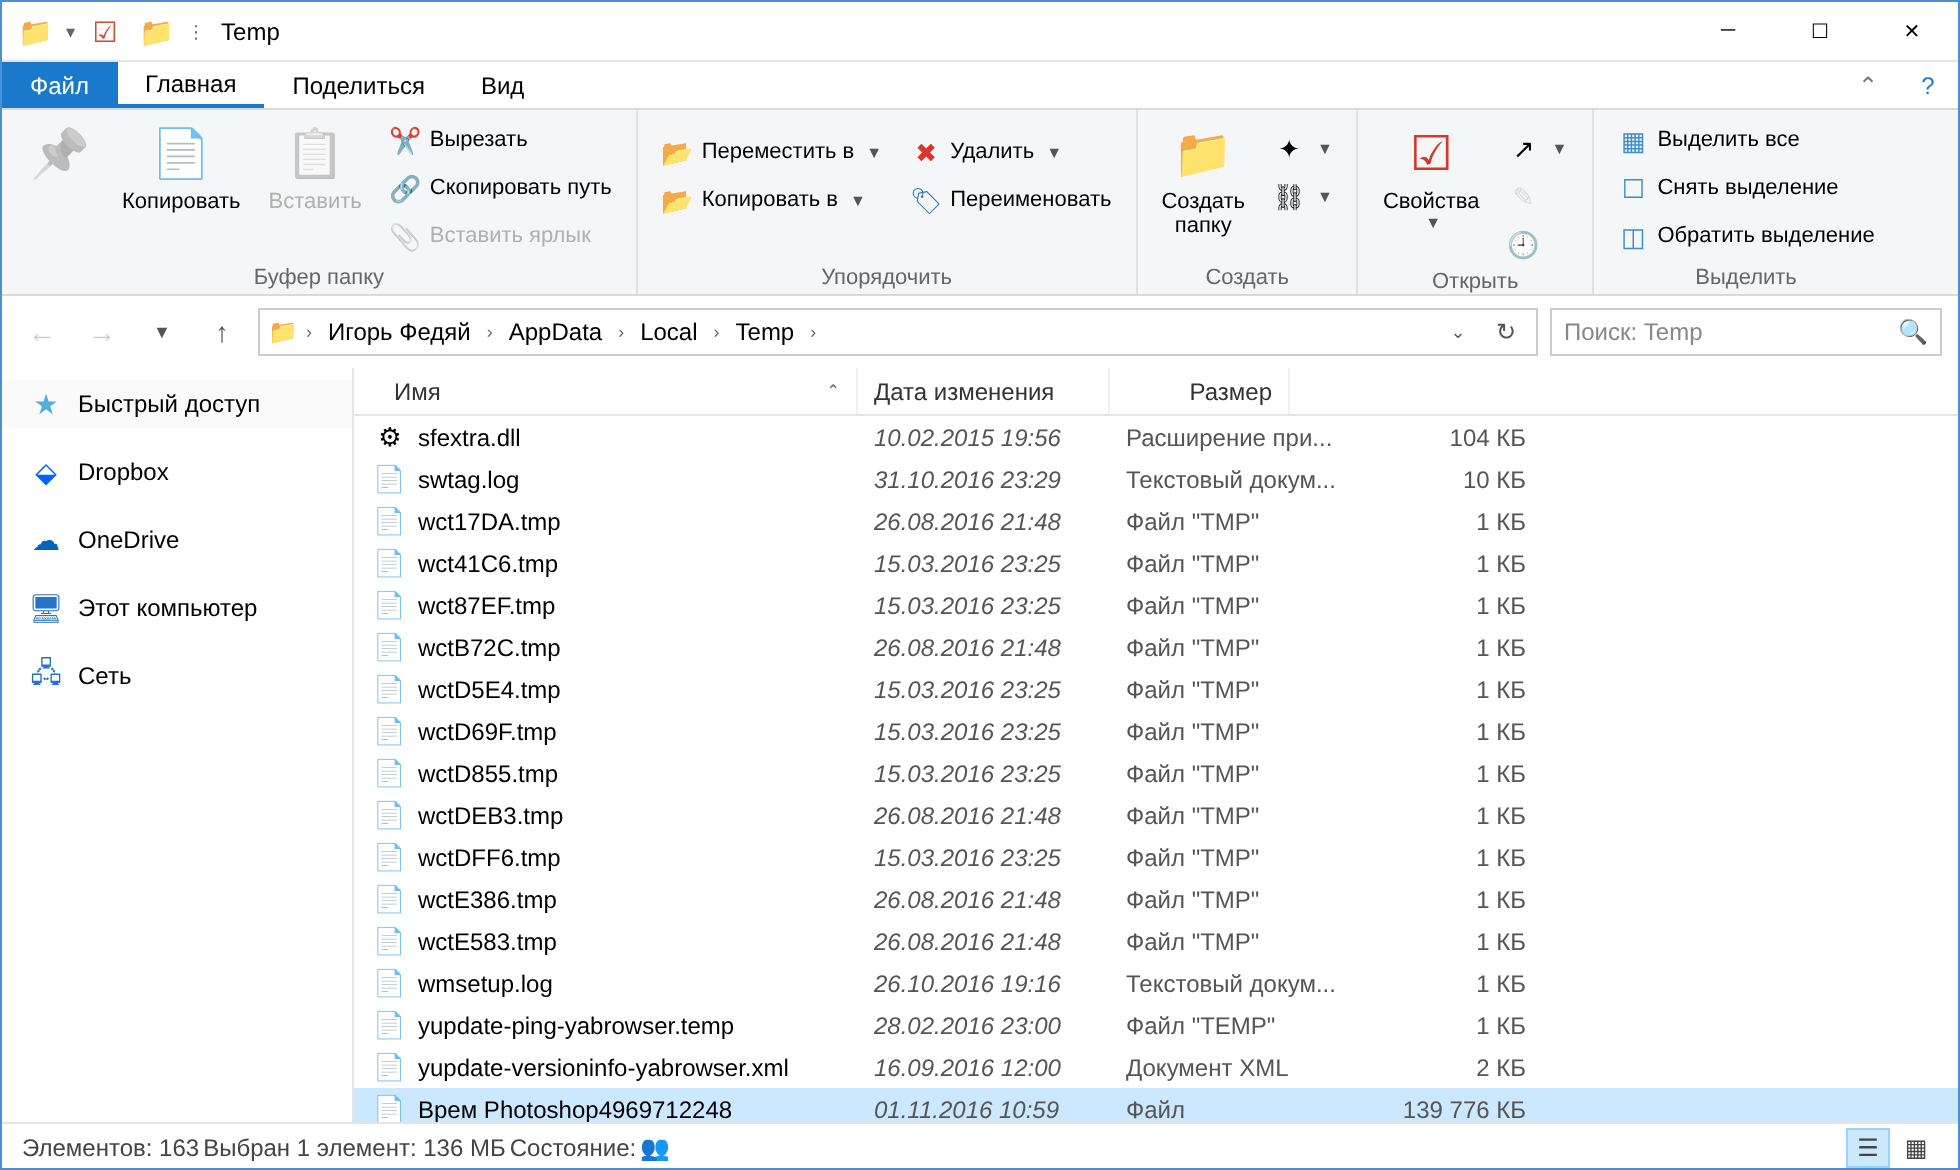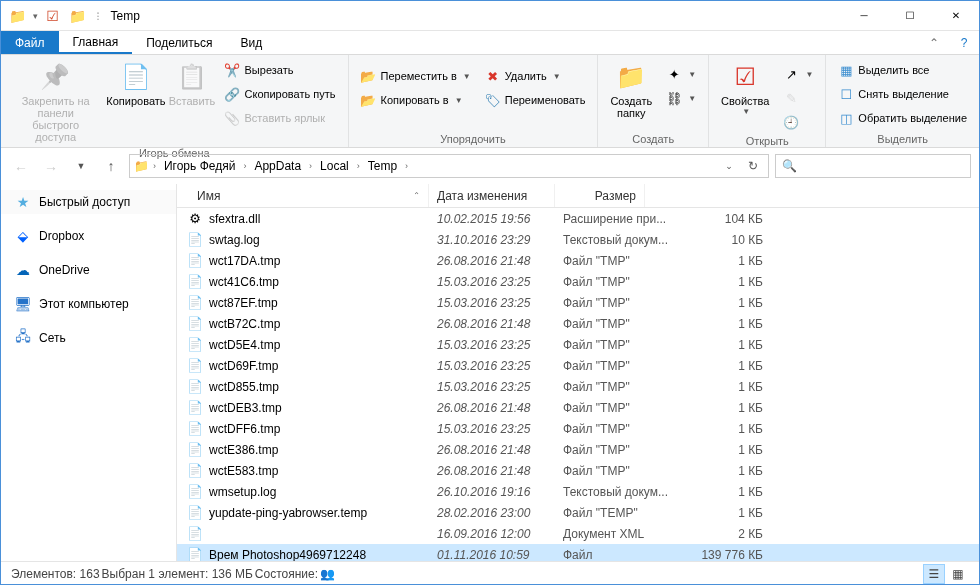--- a/index.html
+++ b/index.html
@@ -116,22 +116,20 @@
   <div class="help">⌃</div>
   <div class="help" style="color:#1979ca">?</div>
 </div>
 
 <div class="ribbon">
 
   <div class="rgroup">
     <div class="gbody">
       <div class="bigbtn disabled">
         <span class="ico pin-blue">📌</span>
-        <span class="lbl" style="white-space:pre-line">Закрепить на панели
-быстрого доступа</span>
       </div>
       <div class="bigbtn">
         <span class="ico">📄</span>
         <span class="lbl">Копировать</span>
       </div>
       <div class="bigbtn disabled">
         <span class="ico">📋</span>
         <span class="lbl">Вставить</span>
       </div>
       <div class="smallcol">
@@ -142,21 +140,21 @@
         <div class="smallbtn">
             <span class="ico">🔗</span>
             <span>Скопировать путь</span>
           </div>
         <div class="smallbtn disabled">
             <span class="ico">📎</span>
             <span>Вставить ярлык</span>
           </div>
       </div>
     </div>
-    <div class="glabel">Игорь обмена</div>
+    <div class="glabel">Буфер папку</div>
   </div>
 
   <div class="rgroup">
     <div class="gbody">
       <div class="smallcol" style="padding-top:6px">
         <div class="smallbtn">
             <span class="ico folder-yellow">📂</span>
             <span>Переместить в</span>
             <span class="dd">▼</span>
           </div>
@@ -260,20 +258,21 @@
       <span class="chev">›</span>
     <span class="crumb">Local</span>
       <span class="chev">›</span>
     <span class="crumb">Temp</span>
       <span class="chev">›</span>
     <span class="flex"></span>
     <span class="abtn" style="font-size:9px">⌄</span>
     <span class="abtn">↻</span>
   </div>
   <div class="searchbox">
+    <span class="sflex">Поиск: Temp</span>
     <span class="sico">🔍</span>
   </div>
 </div>
 
 <div class="content">
   <div class="navpane">
     <div class="navitem sel">
         <span class="ni star-blue">★</span>
         <span>Быстрый доступ</span>
       </div>
@@ -440,20 +439,21 @@
             <span class="fico">📄</span>
             <span>yupdate-ping-yabrowser.temp</span>
           </div>
           <div class="cell date">28.02.2016 23:00</div>
           <div class="cell type">Файл "TEMP"</div>
           <div class="cell size">1 КБ</div>
         </div>
         <div class="row">
           <div class="cell name">
             <span class="fico">📄</span>
+            <span>yupdate-versioninfo-yabrowser.xml</span>
           </div>
           <div class="cell date">16.09.2016 12:00</div>
           <div class="cell type">Документ XML</div>
           <div class="cell size">2 КБ</div>
         </div>
         <div class="row sel">
           <div class="cell name">
             <span class="fico">📄</span>
             <span>Врем Photoshop4969712248</span>
           </div>

